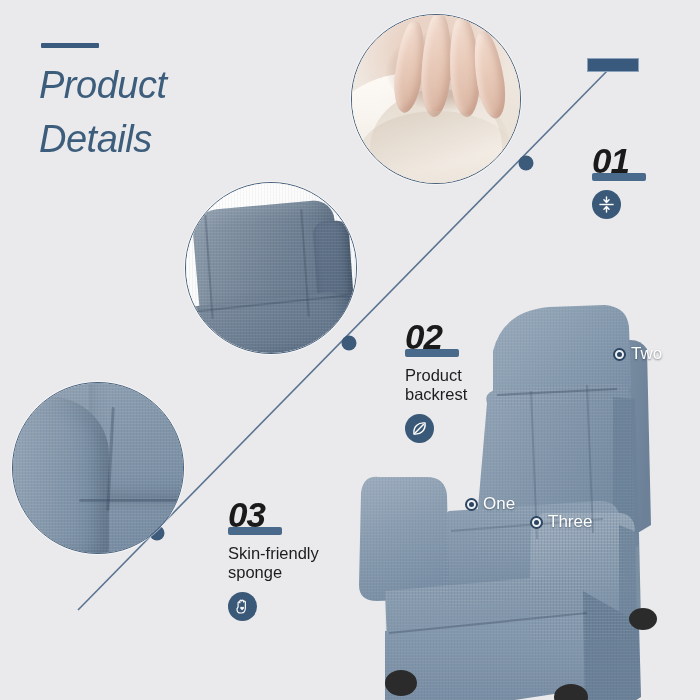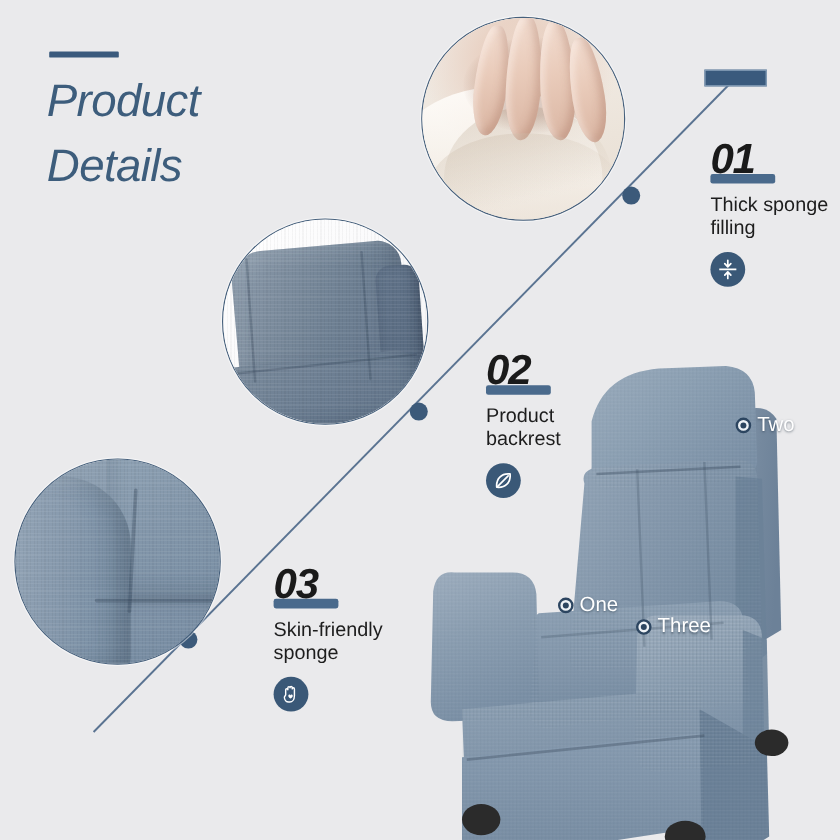--- a/index.html
+++ b/index.html
@@ -188,20 +188,21 @@
     opacity: 0.30;
     background-image:
       repeating-linear-gradient(0deg, rgba(255,255,255,0.22) 0 1px, rgba(0,0,0,0) 1px 3px),
       repeating-linear-gradient(90deg, rgba(0,0,0,0.12) 0 1px, rgba(0,0,0,0) 1px 3px);
     pointer-events: none;
   }
 
   
   .feature {
     position: absolute;
+    margin-top: 28px;
   }
   .feature-num {
     font-style: italic;
     font-weight: bold;
     font-size: 35px;
     line-height: 34px;
     letter-spacing: -1px;
     color: #1a1a1a;
     position: relative;
     display: inline-block;
@@ -332,22 +333,20 @@
       <div class="arm-roll"></div>
       <div class="arm-gap" style="left:96px; top:24px; width:3px; height:104px; transform:rotate(3deg);"></div>
       <div class="arm-gap" style="left:66px; top:116px; width:140px; height:3px;"></div>
       <div class="fabric-texture"></div>
     </div>
   </div>
 
   <div class="feature" id="feature-01">
     <div class="feature-num">01</div>
     <span class="feature-num-bar"></span>
-    <div class="feature-text">Thick sponge
-filling</div>
     <div class="feature-icon">
       <svg width="19" height="19" viewBox="0 0 24 24">
         <line x1="3" y1="12" x2="21" y2="12" stroke="#ffffff" stroke-width="1.8"></line>
         <path d="M12 2.5 L12 9 M8.8 6 L12 9.4 L15.2 6" fill="none" stroke="#ffffff" stroke-width="1.8" stroke-linecap="round" stroke-linejoin="round"></path>
         <path d="M12 21.5 L12 15 M8.8 18 L12 14.6 L15.2 18" fill="none" stroke="#ffffff" stroke-width="1.8" stroke-linecap="round" stroke-linejoin="round"></path>
       </svg>
     </div>
   </div>
 
   <div class="feature" id="feature-02">

